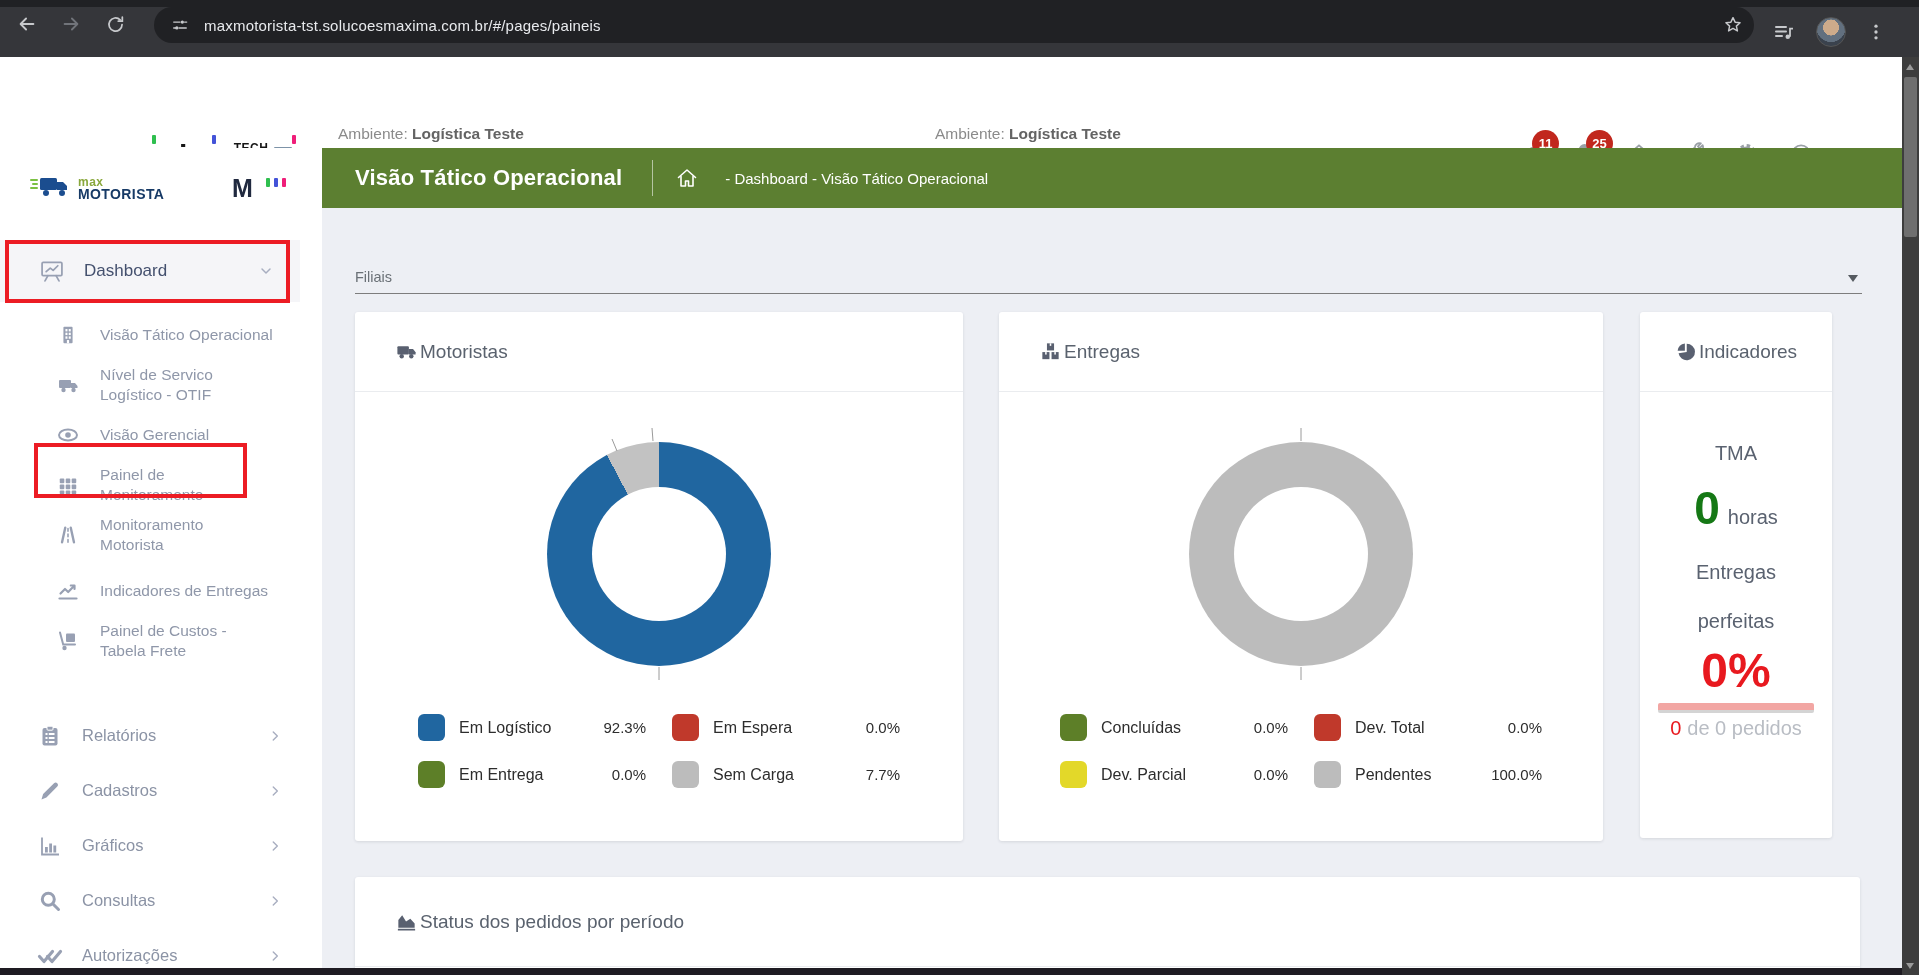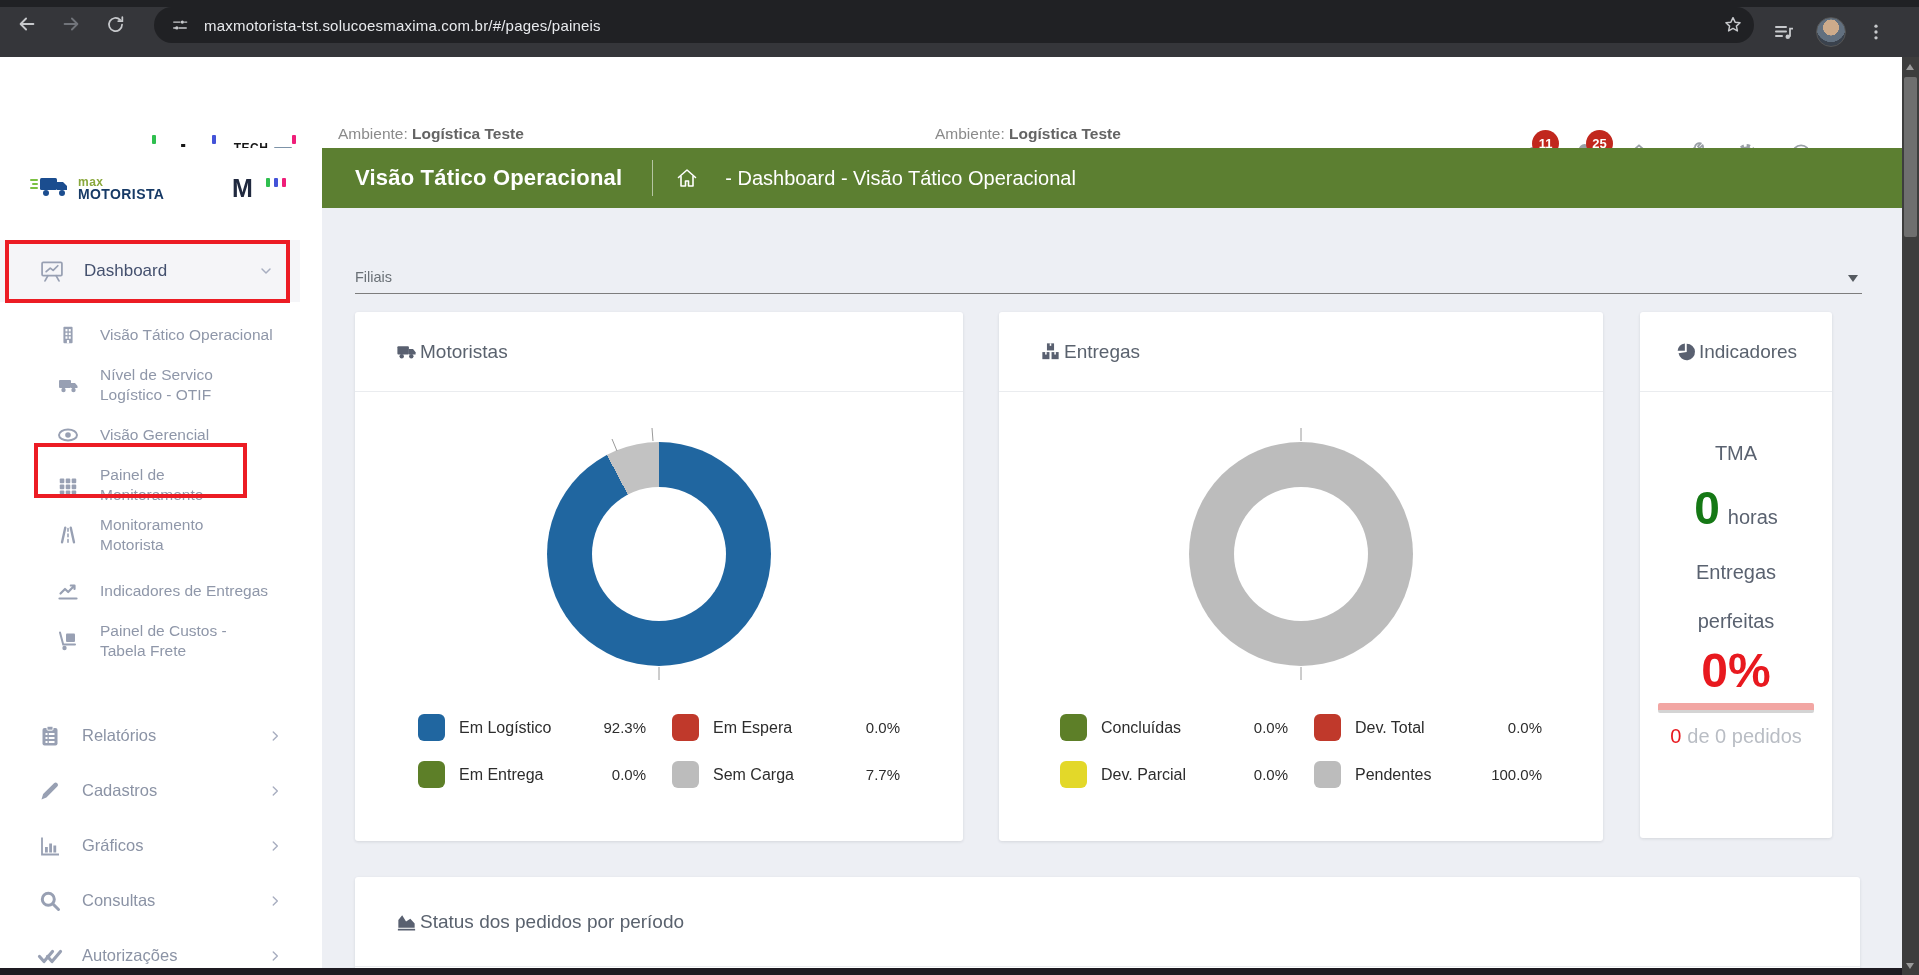--- a/index.html
+++ b/index.html
@@ -61,21 +61,21 @@
   .gi-icon { width:28px; margin-left:36px; display:flex; justify-content:center; }
   .gi-label { margin-left:18px; font-size:16.5px; color:#8b93a5; }
   .gi-chev { position:absolute; right:40px; }
 
   
   .main { position:absolute; left:322px; top:148px; width:1580px; height:820px; background:#edeff4; overflow:hidden; }
   .banner { position:absolute; left:0; top:0; width:1580px; height:60px; background:#5c7f31; display:flex; align-items:center; }
   .banner-title { margin-left:33px; color:#ffffff; font-size:22px; font-weight:700; letter-spacing:.2px; }
   .banner-div { width:1px; height:36px; background:rgba(255,255,255,.55); margin-left:30px; }
   .banner-home { margin-left:22px; }
-  .banner-crumb { margin-left:26px; color:#ffffff; font-size:20px; }
+  .banner-crumb { margin-left:26px; color:#ffffff; font-size:15px; }
 
   .filiais { position:absolute; left:33px; top:112px; width:1507px; height:34px; border-bottom:1.5px solid #7d7d7d; cursor:pointer; }
   .filiais-label { position:absolute; left:0; bottom:8px; font-size:14.5px; color:#6a7076; }
   .filiais-arrow { position:absolute; right:4px; bottom:11px; width:0; height:0; border-left:5.5px solid transparent; border-right:5.5px solid transparent; border-top:7px solid #555a60; }
 
   .card { position:absolute; background:#ffffff; border-radius:3px; box-shadow:0 1px 3px rgba(40,50,60,.12); }
   .card-hd { height:80px; border-bottom:1px solid #eaecef; display:flex; align-items:center; }
   .card-hd .chd-icon { margin-left:40px; }
   .card-title { font-size:19px; color:#5a626e; font-weight:500; margin-left:2px; }
 
@@ -91,21 +91,21 @@
   .leg-value { font-size:15px; color:#2d2d2d; }
 
   .ind-body { text-align:center; padding-top:50px; }
   .ind-tma { font-size:20px; color:#5a6270; }
   .ind-hours { margin-top:16px; }
   .ind-hours b { font-size:46px; font-weight:800; color:#157815; }
   .ind-hours span { font-size:20px; color:#5a6270; margin-left:8px; }
   .ind-line { font-size:20px; color:#5a6270; margin-top:26px; }
   .ind-pct { font-size:48px; font-weight:800; color:#e8191f; margin-top:12px; line-height:52px; }
   .ind-bar { width:156px; height:10px; margin:6px auto 0; border-radius:2px; background:linear-gradient(to bottom,#f2a6a3 0 68%,#d4d4d4 68% 100%); }
-  .ind-pedidos { font-size:20px; margin-top:12px; color:#b9bdc4; }
+  .ind-pedidos { font-size:20px; margin-top:4px; color:#b9bdc4; }
   .ind-pedidos b { color:#e8191f; font-weight:400; margin-right:6px; }
 
   
   .vscroll { position:absolute; right:0; top:57px; width:17px; height:918px; background:#3d3d3d; }
   .vs-up { position:absolute; left:4px; top:7px; width:0; height:0; border-left:4.5px solid transparent; border-right:4.5px solid transparent; border-bottom:6px solid #9a9a9a; }
   .vs-down { position:absolute; left:4px; bottom:6px; width:0; height:0; border-left:4.5px solid transparent; border-right:4.5px solid transparent; border-top:6px solid #9a9a9a; }
   .vs-thumb { position:absolute; left:2px; top:20px; width:13px; height:160px; background:#6f6f6f; border-radius:2px; }
   .bottom-strip { position:absolute; left:0; bottom:0; width:1902px; height:7px; background:#1e1b22; }
 
   

